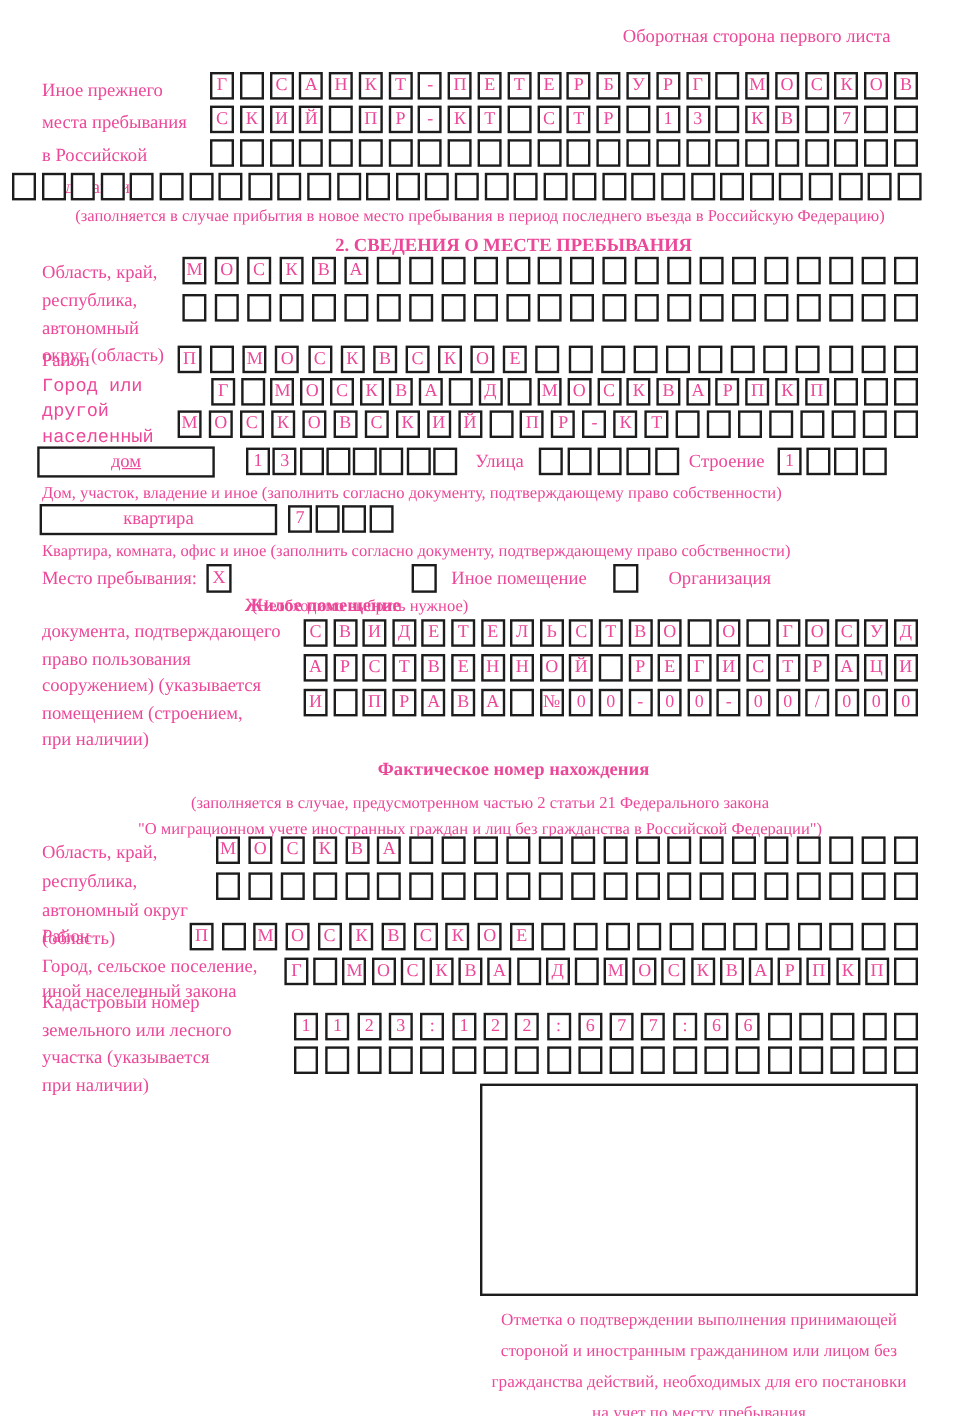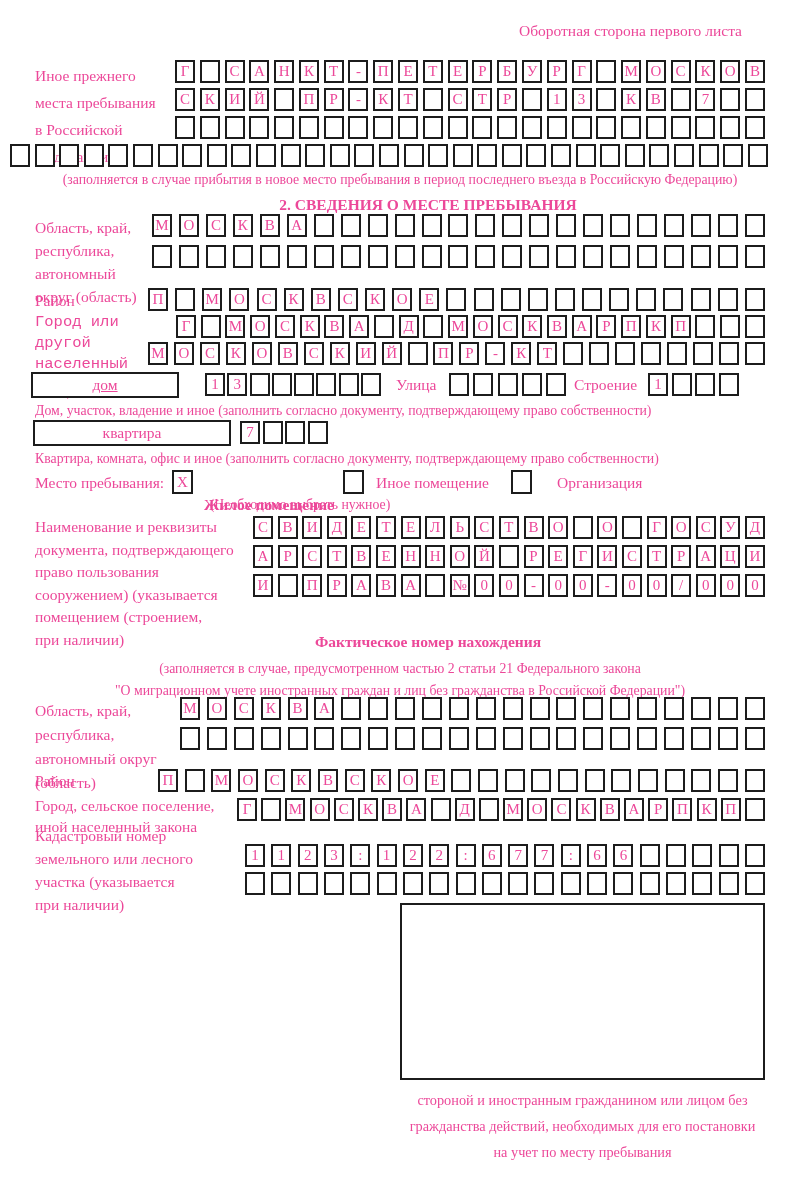--- a/index.html
+++ b/index.html
@@ -341,21 +341,20 @@
     <span></span>
   </div>
   <div class="abs lbl" style="left:376px;top:474px;">Иное помещение</div>
   <div class="abs chk" style="left:511px;top:470px;">
     <span></span>
   </div>
   <div class="abs lbl" style="left:557px;top:474px;">Организация</div>
   <div class="abs note" style="left:120px;top:497px;width:360px;text-align:center;">(Необходимо выбрать нужное)</div>
 
   <div class="abs lbl lines" style="left:35px;top:516px;line-height:22.5px;width:215px;">
-      <span class="lbl-line">Наименование и реквизиты</span>
       <span class="lbl-line">документа, подтверждающего</span>
       <span class="lbl-line">право пользования</span>
       <span class="lbl-line">сооружением) (указывается</span>
       <span class="lbl-line">помещением (строением,</span>
       <span class="lbl-line">при наличии)</span>
     </div>
   <div class="abs cellrow" style="left:253px;top:516px;width:512px;">
       <div class="cell">С</div>
       <div class="cell">В</div>
       <div class="cell">И</div>
@@ -588,18 +587,19 @@
       <div class="cell"></div>
       <div class="cell"></div>
       <div class="cell"></div>
       <div class="cell"></div>
       <div class="cell"></div>
       <div class="cell"></div>
     </div>
 
   <div class="abs bigbox" style="left:400px;top:903px;width:365px;height:177px;"></div>
   <div class="abs note lines" style="left:390px;top:1087px;width:385px;text-align:center;line-height:26px;font-size:14.3px;">
+      <span class="lbl-line">Отметка о подтверждении выполнения принимающей</span>
       <span class="lbl-line">стороной и иностранным гражданином или лицом без</span>
       <span class="lbl-line">гражданства действий, необходимых для его постановки</span>
       <span class="lbl-line">на учет по месту пребывания</span>
     </div>
 
 </div>
 
 </body></html>

